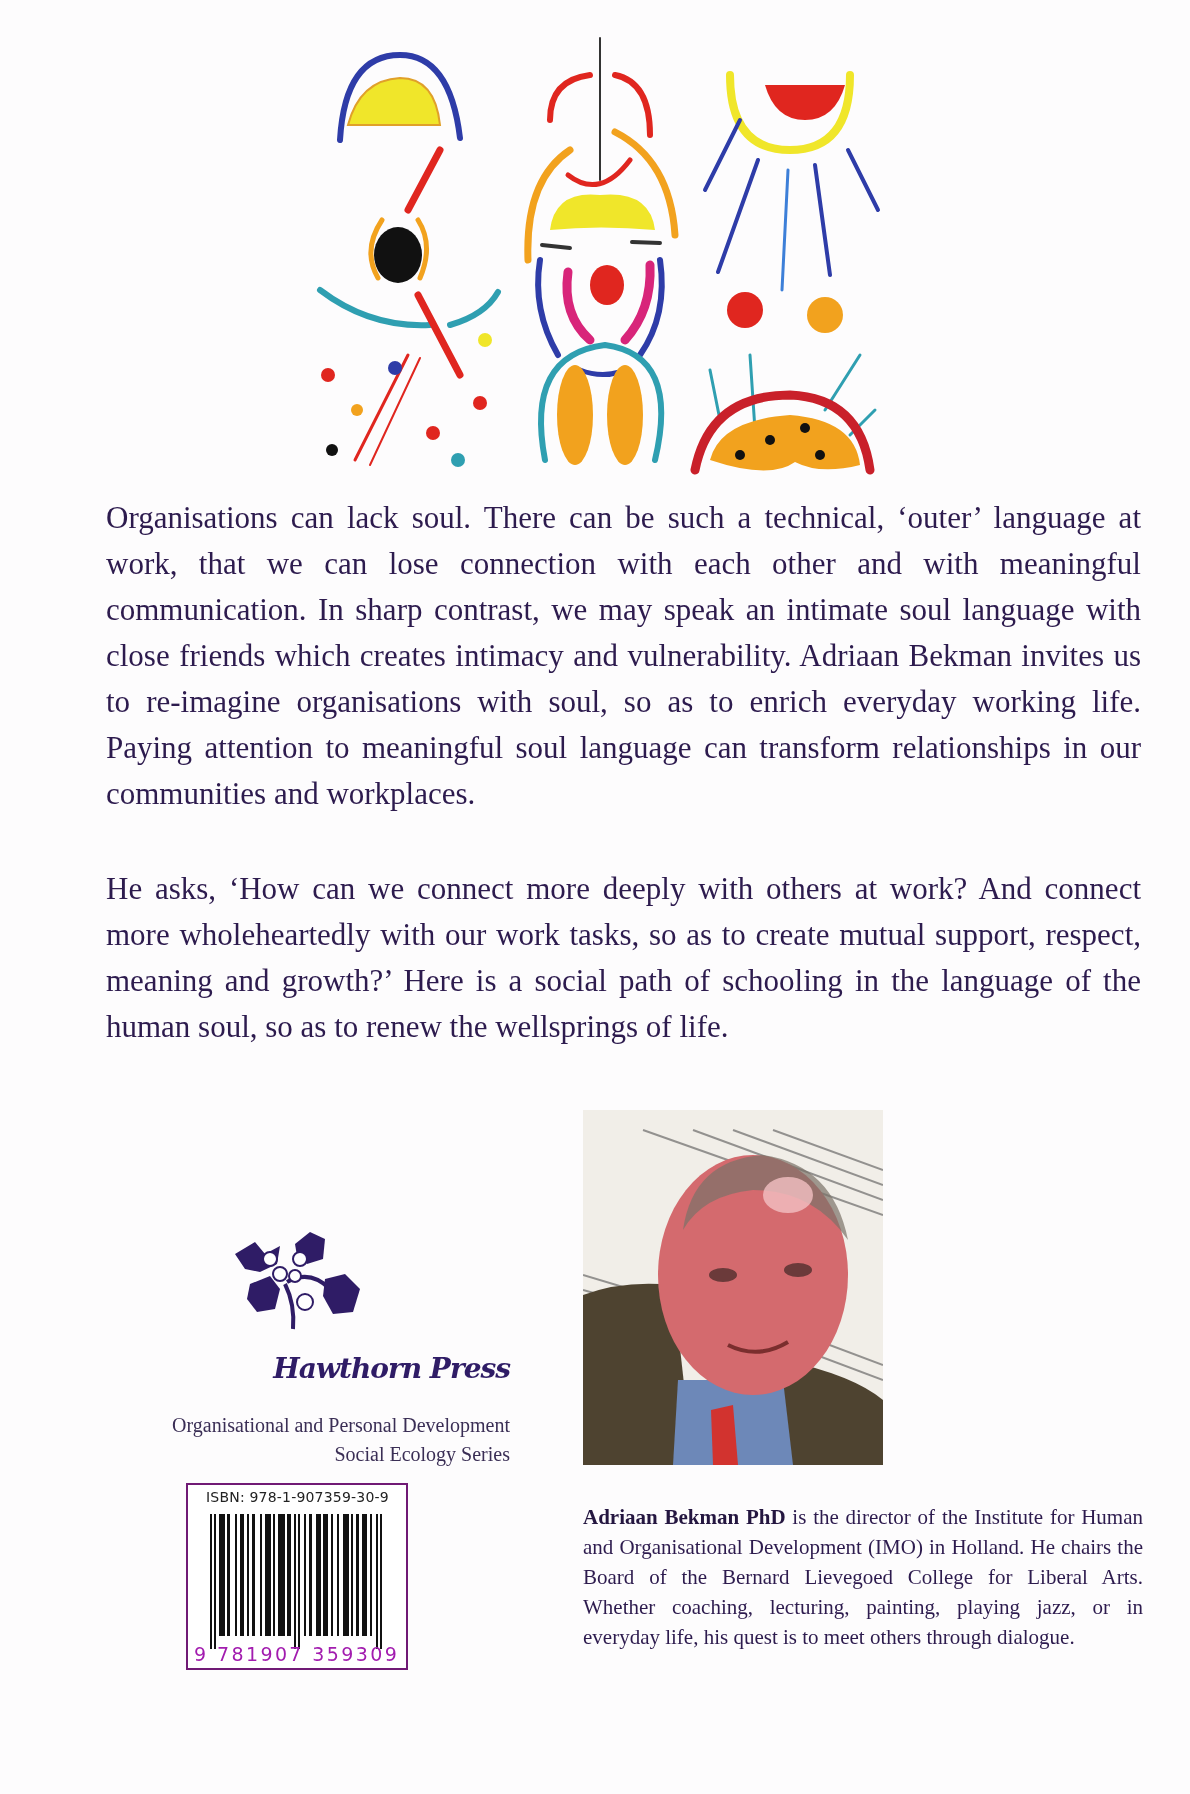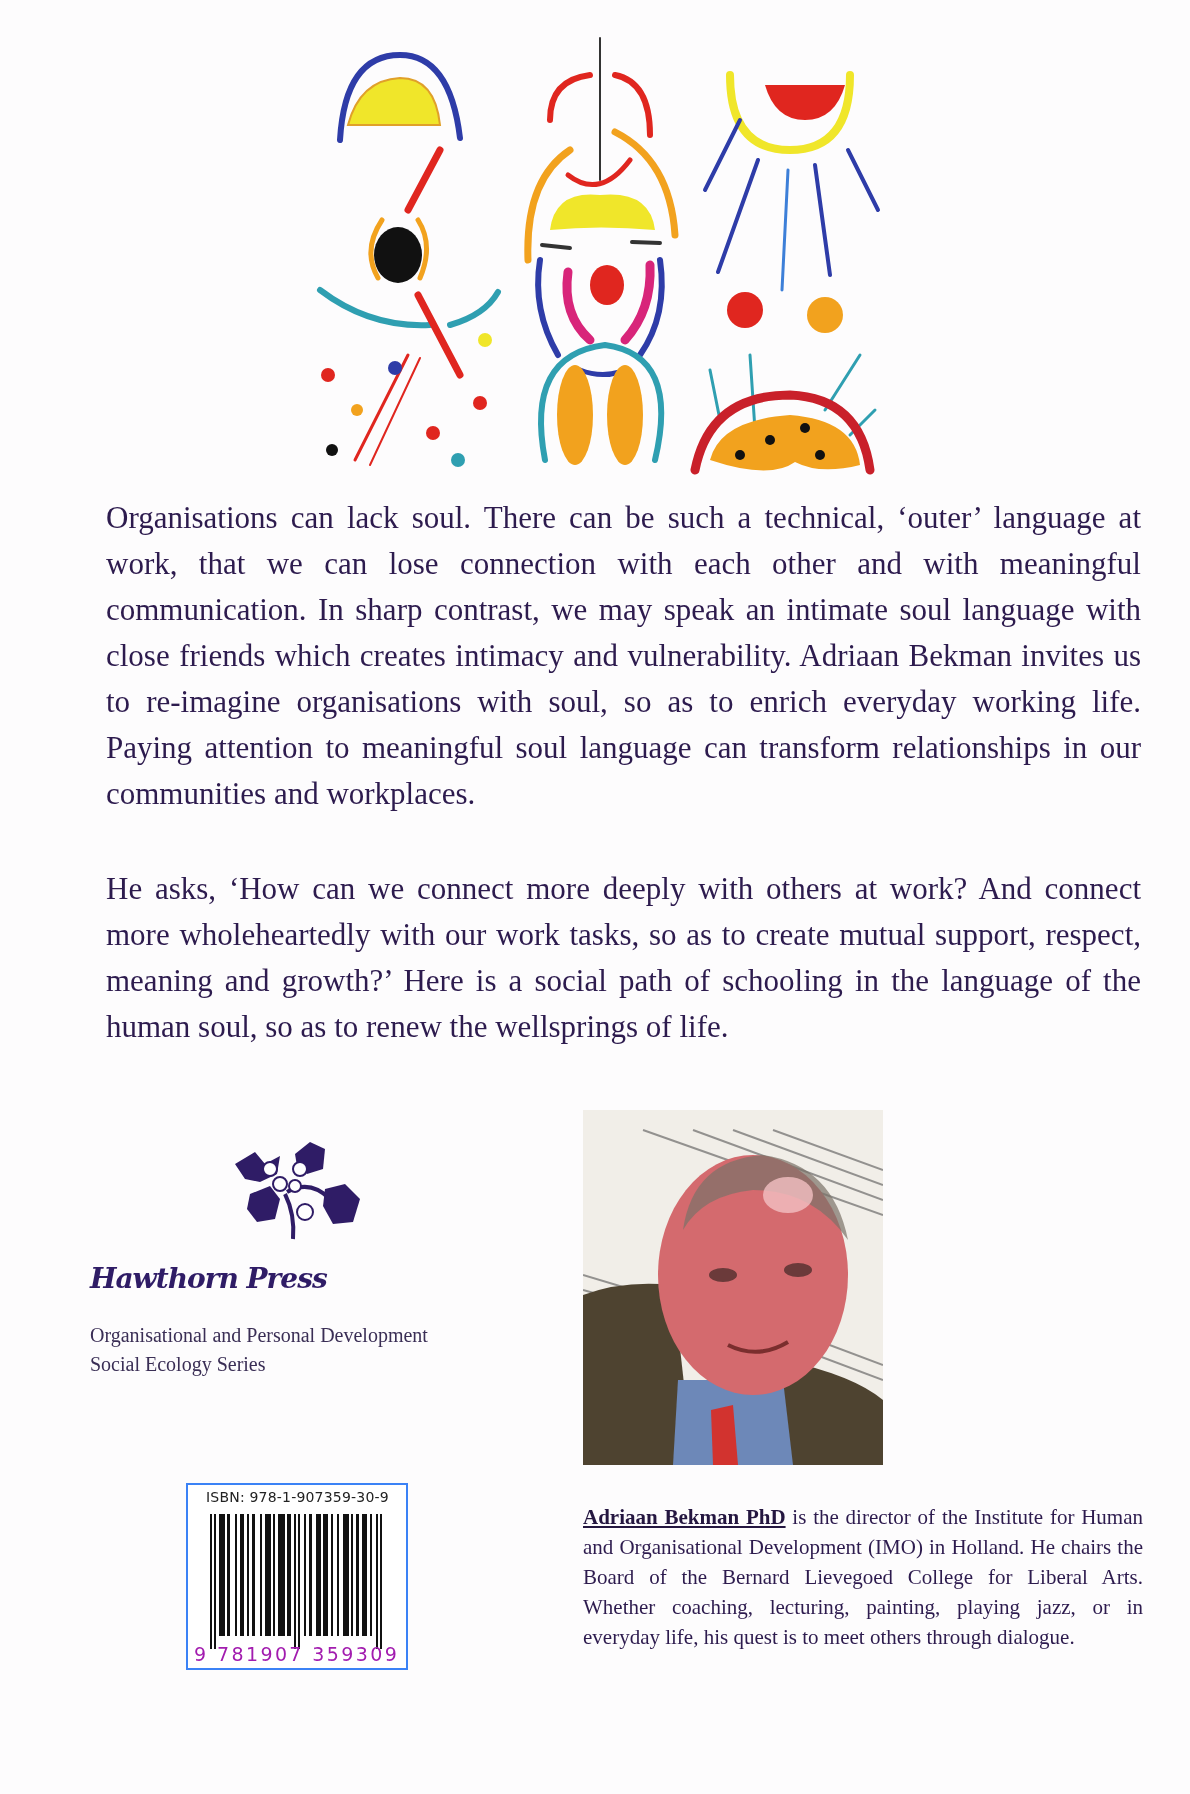--- a/index.html
+++ b/index.html
@@ -13,46 +13,46 @@
   .blurb {
     position: absolute; left: 78px; width: 1035px;
     font-size: 31px; line-height: 46px; text-align: justify;
     color: #2d1b4e;
     margin-left: 28px;
   }
   .blurb p { margin: 0; }
   #p1 { top: 495px; }
   #p2 { top: 866px; }
 
-  .publisher { position: absolute; left: 90px; top: 1134px; width: 420px; text-align: left; }
+  .publisher { position: absolute; left: 90px; top: 1224px; width: 420px; text-align: right; }
   .logo-art { display: block; margin: 0 auto; width: 150px; height: 110px; }
   .logo-wordmark {
     font-family: "DejaVu Serif", serif; font-style: italic; font-weight: bold;
     color: #2f1c66; font-size: 28px; letter-spacing: -1px; margin-top: 18px;
   }
   .series { margin-top: 26px; font-size: 20px; line-height: 29px; color: #3a2e55; }
   .website { font-size: 21px; font-weight: bold; color: #24163f; line-height: 27px; }
 
   .barcode-box {
     position: absolute; left: 186px; top: 1483px; width: 222px; height: 187px;
-    border: 2px solid #3b82f6; background: #fff; box-sizing: border-box;
+    border: 2px solid #701a75; background: #fff; box-sizing: border-box;
   }
   .isbn-label { position: absolute; left: 18px; top: 4px; font-family: "DejaVu Sans", sans-serif; font-size: 14px; color: #222; letter-spacing: 0.2px; }
   .bars { position: absolute; left: 22px; top: 29px; width: 180px; height: 135px; }
   .ean-digits { position: absolute; left: 6px; bottom: 3px; font-family: "DejaVu Sans", sans-serif; font-size: 19px; color: #a21caf; letter-spacing: 2.4px; }
 
   .photo {
     position: absolute; left: 583px; top: 1110px; width: 300px; height: 355px;
     overflow: hidden; background: #efece6;
   }
   .bio {
     position: absolute; left: 583px; top: 1502px; width: 560px;
     font-size: 21px; line-height: 30px; text-align: justify; color: #2d1b4e;
   }
-  .bio b { color: #241640; text-decoration: underline; }
+  .bio b { color: #241640; }
 </style>
 </head>
 <body>
 
 <svg class="illustration" viewBox="0 0 600 470" xmlns="http://www.w3.org/2000/svg" fill="none" stroke-linecap="round">
 
   <path d="M40 130 Q45 45 100 45 Q150 45 160 128" stroke="#2e3ca8" stroke-width="6"></path>
   <path d="M48 115 Q60 70 100 68 Q135 68 140 115 Z" fill="#f0e62a" stroke="#e0a02a" stroke-width="2"></path>
   <line x1="140" y1="140" x2="108" y2="200" stroke="#e0261f" stroke-width="7"></line>
   <ellipse cx="98" cy="245" rx="24" ry="28" fill="#111"></ellipse>

